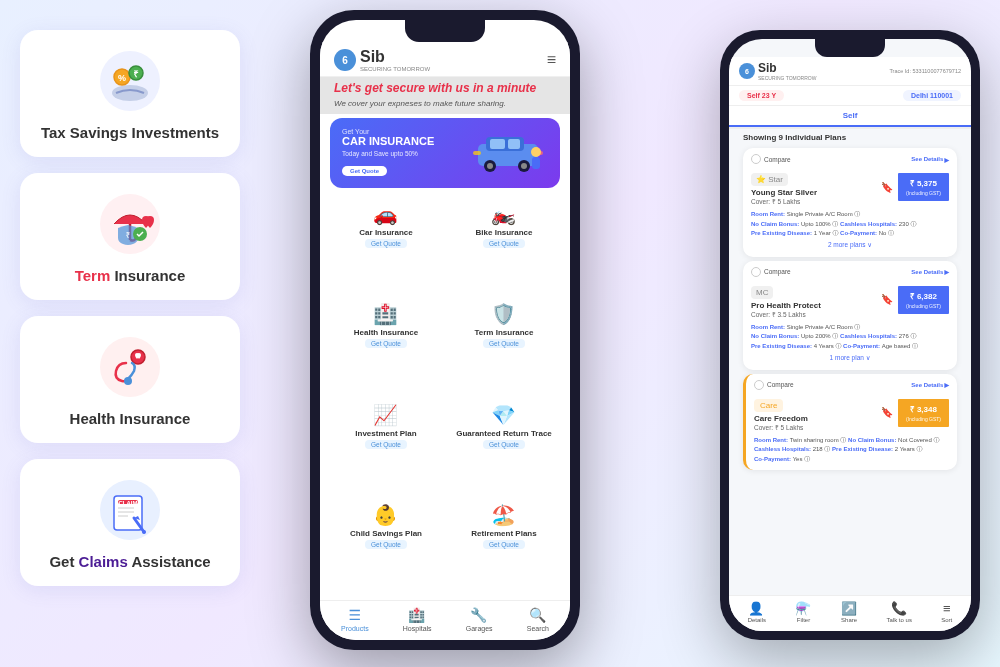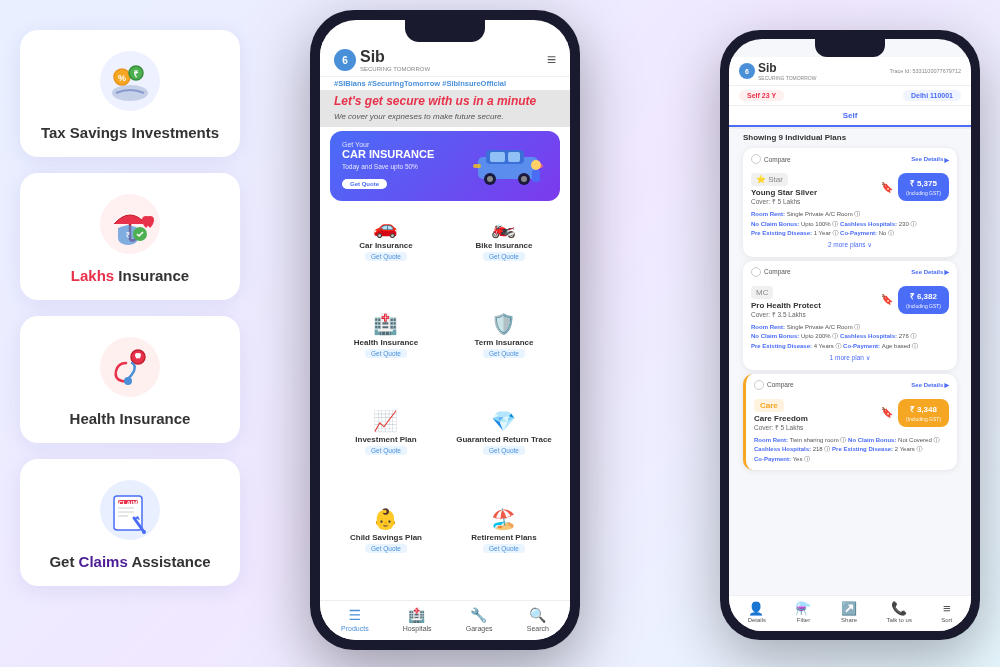--- a/index.html
+++ b/index.html
@@ -477,21 +477,21 @@
     }
 
     .plan-cover {
       font-size: 6.5px;
       color: #666;
     }
 
     .plan-price {
       background: #4a6cf7;
       color: white;
-      border-radius: 8px;
+      border-radius: 1px;
       padding: 4px 8px;
       font-size: 8px;
       font-weight: 700;
       text-align: center;
       min-width: 50px;
     }
 
     .plan-price .price-sub {
       font-size: 5px;
       font-weight: 400;
@@ -522,21 +522,21 @@
     .plan-card.care {
       border-left: 3px solid #f5a623;
     }
 
     .care-logo {
       background: #fff3e0;
       color: #f5a623;
       font-size: 8px;
       padding: 2px 6px;
       border-radius: 4px;
-      font-weight: 700;
+      font-weight: 400;
       margin-bottom: 2px;
       display: inline-block;
     }
 
     .care-price {
       background: #f5a623;
     }
 
     
     .right-bottom-nav {
@@ -610,21 +610,21 @@
         <text x="30" y="46" text-anchor="middle" font-size="8" fill="white">₹</text>
 
         <path d="M44 28 Q44 24 48 24 Q52 24 52 28 Q52 32 48 36 Q44 32 44 28Z" fill="#e8314a"></path>
         <path d="M48 28 Q48 24 52 24 Q56 24 56 28 Q56 32 52 36 Q48 32 48 28Z" fill="#e8314a"></path>
 
         <circle cx="42" cy="42" r="7" fill="#4CAF50"></circle>
         <polyline points="39,42 41,44 45,40" stroke="white" stroke-width="1.5" fill="none"></polyline>
       </svg>
     </div>
     <div class="card-label">
-      <span style="color:#e8314a;">Lakhs</span> Insurance
+      <span style="color:#e8314a;">Term</span> Insurance
     </div>
   </div>
 
   <div class="feature-card">
     <div class="card-svg-wrap">
       <svg width="64" height="64" viewBox="0 0 64 64">
         <circle cx="32" cy="32" r="30" fill="#fff0f0"></circle>
 
         <circle cx="40" cy="22" r="7" fill="#e8314a" stroke="#c0202f" stroke-width="1.5"></circle>
         <path d="M28 28 Q20 28 18 36 Q16 44 24 46 Q28 47 30 44" fill="none" stroke="#e8314a" stroke-width="2.5" stroke-linecap="round"></path>
@@ -673,25 +673,24 @@
       <div class="sib-logo">
         <div class="logo-icon">6</div>
         <div>
           <div class="logo-text">Sib</div>
           <span class="logo-sub">SECURING TOMORROW</span>
         </div>
       </div>
       <div class="hamburger-icon">≡</div>
     </div>
 
-    <div class="hashtag-bar">#SIBians #SecuringTomorrow #SibInsureOfficial</div>
 
     <div class="hero-text">
       <div class="main-title">Let's get secure with us in a minute</div>
-      <div class="sub-title">We cover your expneses to make future secure.</div>
+      <div class="sub-title">We cover your expneses to make future sharing.</div>
     </div>
 
     <div class="car-banner">
       <div class="car-banner-text">
         <div class="get-your">Get Your</div>
         <div class="car-title">CAR INSURANCE</div>
         <div class="car-save">Today and Save upto 50%</div>
         <div class="get-quote-btn">Get Quote</div>
       </div>
       <div class="car-banner-img">

